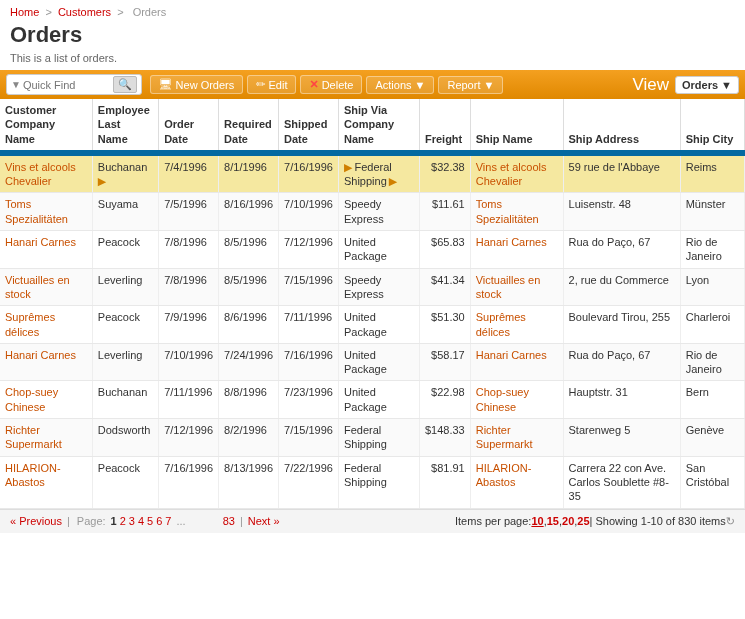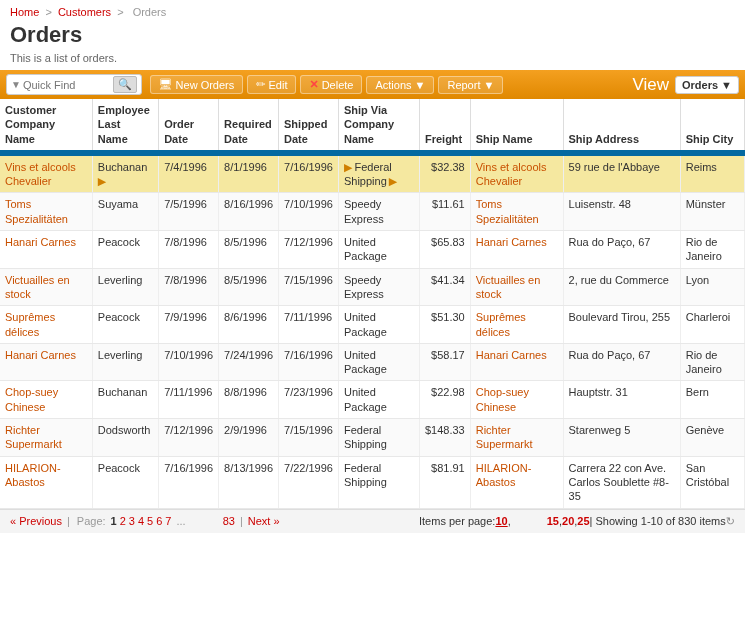--- a/index.html
+++ b/index.html
@@ -293,21 +293,21 @@
         <td>United Package</td>
         <td class="freight">$22.98</td>
         <td><a class="link-orange" href="#">Chop-suey Chinese</a></td>
         <td>Hauptstr. 31</td>
         <td>Bern</td>
       </tr>
       <tr>
         <td><a class="link-orange" href="#">Richter Supermarkt</a></td>
         <td>Dodsworth</td>
         <td>7/12/1996</td>
-        <td>2/9/1996</td>
+        <td>8/2/1996</td>
         <td>7/15/1996</td>
         <td>Federal Shipping</td>
         <td class="freight">$148.33</td>
         <td><a class="link-orange" href="#">Richter Supermarkt</a></td>
         <td>Starenweg 5</td>
         <td>Genève</td>
       </tr>
       <tr>
         <td><a class="link-orange" href="#">HILARION-Abastos</a></td>
         <td>Peacock</td>
@@ -336,19 +336,19 @@
     <a class="page-num" href="#" style="color:#c00;">6</a>
     <a class="page-num" href="#" style="color:#c00;">7</a>
     <span>...</span>
     <a class="page-num" href="#" style="color:#c00;padding-left:32px;">83</a>
     <span>|</span>
     <a href="#" style="color:#c00;">Next »</a>
   </div>
   <div class="pagination-right">
     <span>Items per page:</span>
     <a class="per-page-link current" href="#" style="color:#c00;text-decoration:underline;">10</a>,
-    <a class="per-page-link" href="#" style="color:#c00;margin-left:36px;">15</a>,
+    <a class="per-page-link" href="#" style="color:#c00;">15</a>,
     <a class="per-page-link" href="#" style="color:#c00;">20</a>,
     <a class="per-page-link" href="#" style="color:#c00;">25</a>
     <span>| Showing 1-10 of 830 items</span>
     <span style="cursor:pointer;color:#888;">↻</span>
   </div>
 </div>
 
 </body></html>

